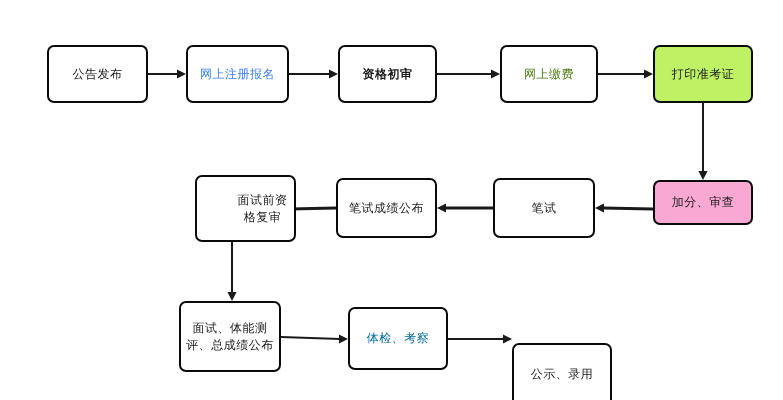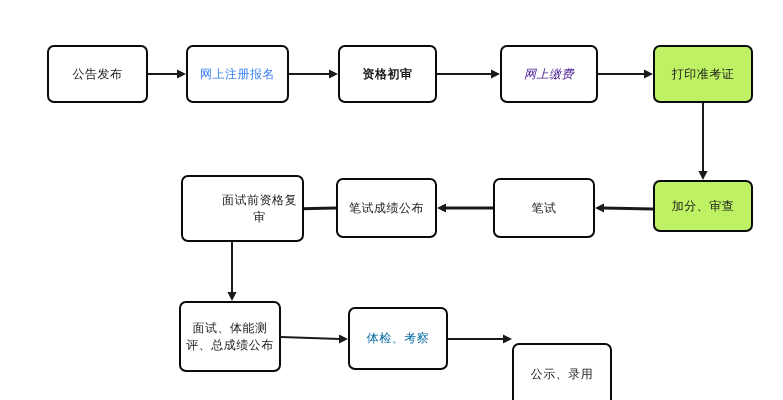--- a/index.html
+++ b/index.html
@@ -105,35 +105,35 @@
       <div class="node" style="left: 47px; top: 45px; width: 101px; height: 58px; background: rgb(255, 255, 255); border-color: rgb(10, 10, 10);">
         <span class="node-label" style="color: rgb(26, 26, 26);">公告发布</span>
       </div>
       <div class="node" style="left: 186px; top: 45px; width: 103px; height: 58px; background: rgb(255, 255, 255); border-color: rgb(10, 10, 10);">
         <span class="node-label" style="color: #3b82f6;">网上注册报名</span>
       </div>
       <div class="node" style="left: 338px; top: 45px; width: 99px; height: 58px; background: rgb(255, 255, 255); border-color: rgb(10, 10, 10);">
         <span class="node-label" style="color: rgb(26, 26, 26); font-weight: bold;">资格初审</span>
       </div>
       <div class="node" style="left: 500px; top: 45px; width: 98px; height: 58px; background: rgb(255, 255, 255); border-color: rgb(10, 10, 10);">
-        <span class="node-label" style="color: #4c1d95; font-style: italic;">网上缴费</span>
+        <span class="node-label" style="color: #4d7c0f;">网上缴费</span>
       </div>
       <div class="node" style="left: 653px; top: 45px; width: 100px; height: 58px; background: #bef264; border-color: rgb(10, 10, 10);">
         <span class="node-label" style="color: rgb(26, 26, 26);">打印准考证</span>
       </div>
-      <div class="node" style="left: 653px; top: 180px; width: 100px; height: 52px; background: #bef264; border-color: rgb(10, 10, 10);">
+      <div class="node" style="left: 653px; top: 180px; width: 100px; height: 45px; background: #f9a8d4; border-color: rgb(10, 10, 10);">
         <span class="node-label" style="color: rgb(26, 26, 26);">加分、审查</span>
       </div>
       <div class="node" style="left: 493px; top: 178px; width: 102px; height: 60px; background: rgb(255, 255, 255); border-color: rgb(10, 10, 10);">
         <span class="node-label" style="color: rgb(26, 26, 26);">笔试</span>
       </div>
       <div class="node" style="left: 336px; top: 178px; width: 101px; height: 60px; background: rgb(255, 255, 255); border-color: rgb(10, 10, 10);">
         <span class="node-label" style="color: rgb(26, 26, 26);">笔试成绩公布</span>
       </div>
-      <div class="node node-wrap" style="left: 181px; top: 175px; width: 123px; height: 67px; background: rgb(255, 255, 255); border-color: rgb(10, 10, 10); padding-left: 34px;">
+      <div class="node node-wrap" style="left: 195px; top: 175px; width: 101px; height: 67px; background: rgb(255, 255, 255); border-color: rgb(10, 10, 10); padding-left: 34px;">
         <span class="node-label" style="color: rgb(26, 26, 26);">面试前资格复审</span>
       </div>
       <div class="node node-wrap" style="left: 179px; top: 301px; width: 102px; height: 71px; background: rgb(255, 255, 255); border-color: rgb(10, 10, 10);">
         <span class="node-label" style="color: rgb(26, 26, 26);">面试、体能测评、总成绩公布</span>
       </div>
       <div class="node" style="left: 348px; top: 307px; width: 100px; height: 63px; background: rgb(255, 255, 255); border-color: rgb(10, 10, 10);">
         <span class="node-label" style="color: #0369a1;">体检、考察</span>
       </div>
       <div class="node" style="left: 512px; top: 307px; width: 100px; height: 63px; background: rgb(255, 255, 255); border-color: rgb(10, 10, 10); margin-top: 36px;">
         <span class="node-label" style="color: rgb(26, 26, 26);">公示、录用</span>

